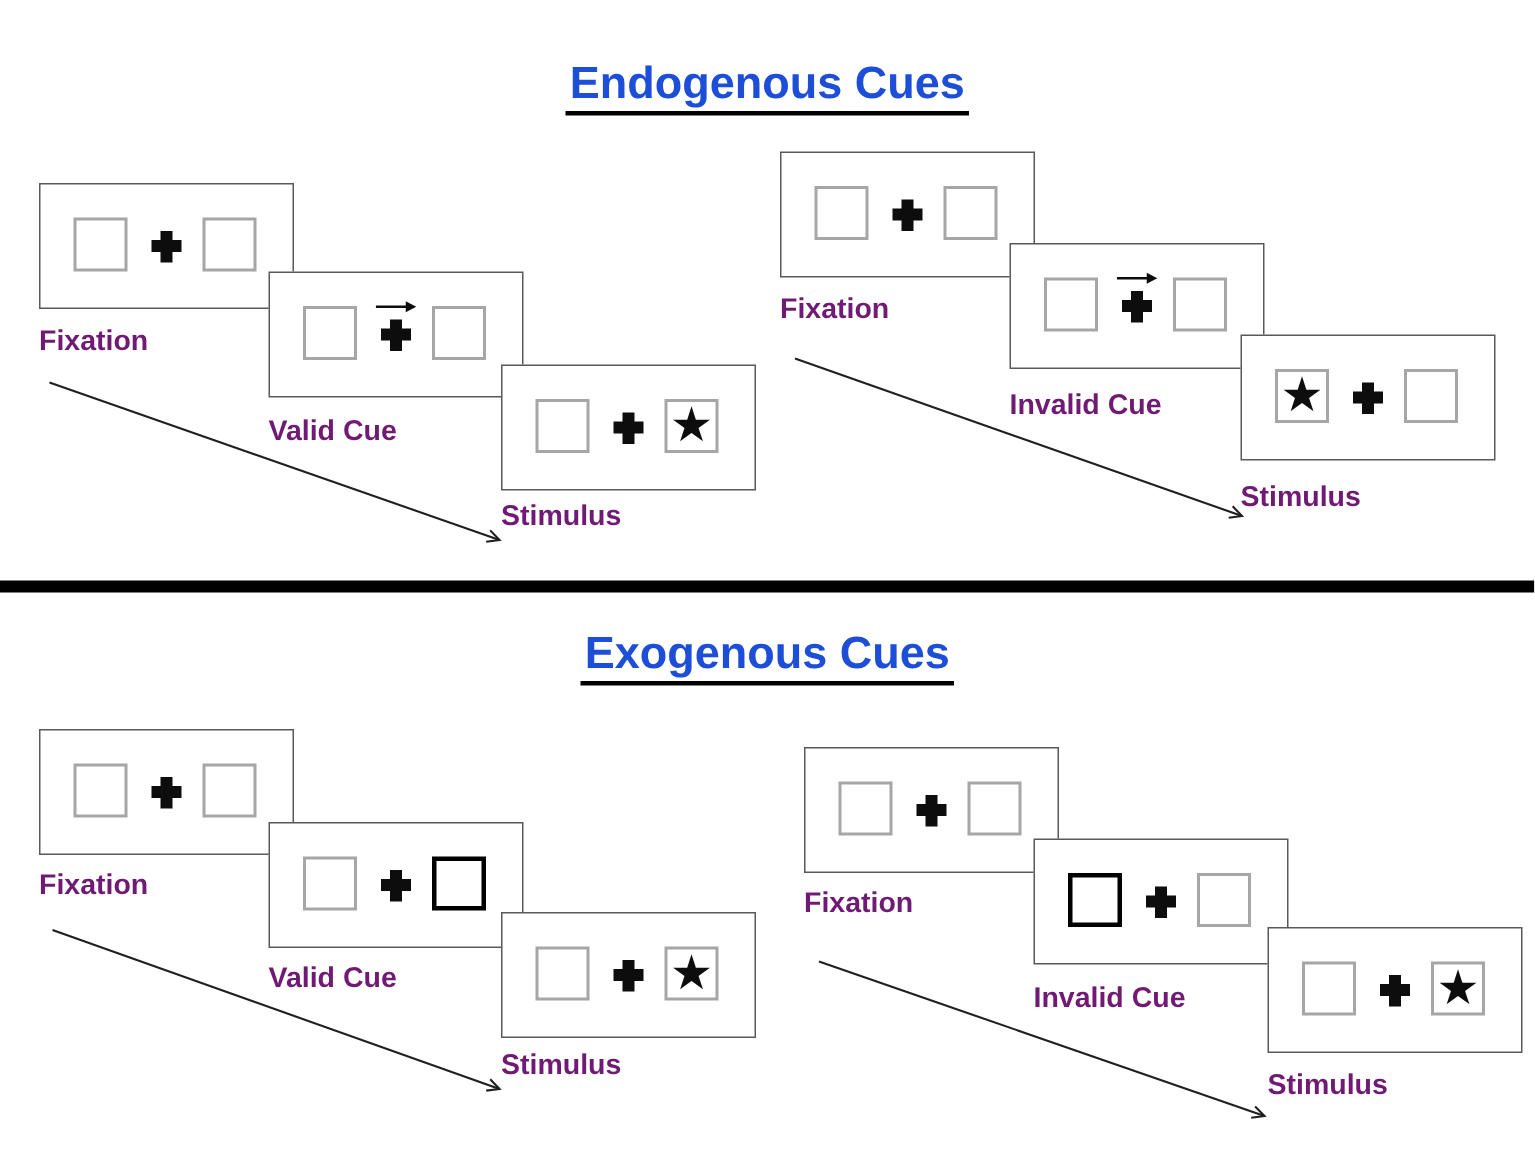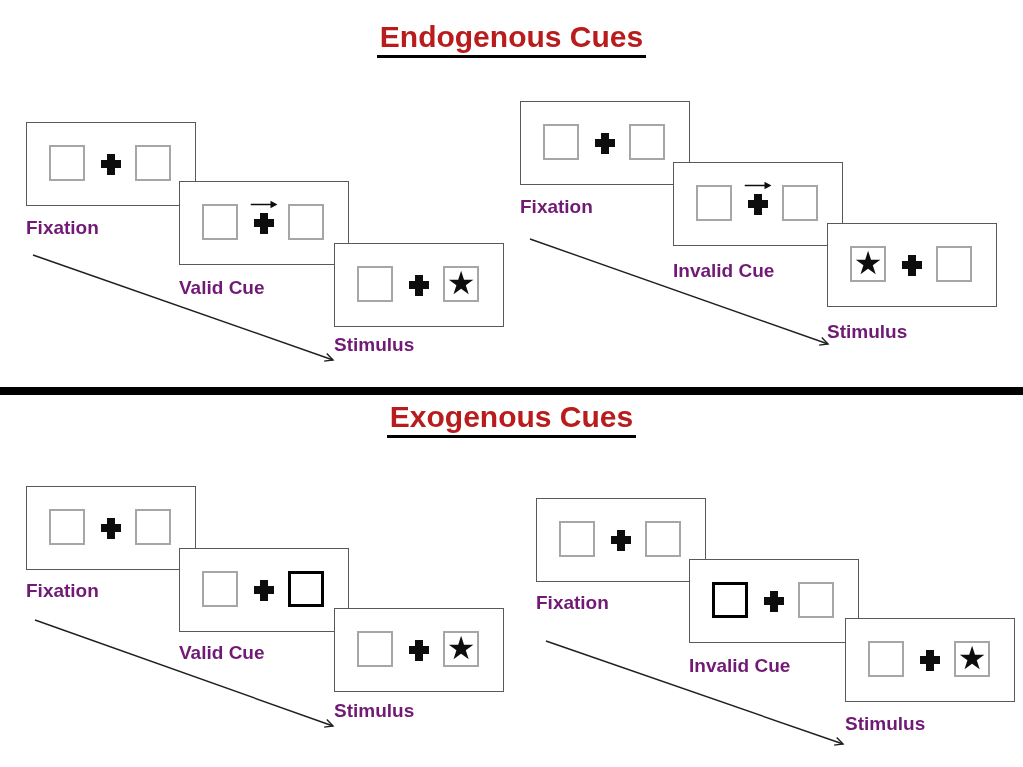--- a/index.html
+++ b/index.html
@@ -7,21 +7,22 @@
     position:relative;
     width:1023px;height:767px;
     background:#ffffff;
     overflow:hidden;
     font-family:"Liberation Sans",sans-serif;
   }
   .title{
     position:absolute;left:0;width:100%;
     text-align:center;
     font-weight:bold;font-size:30px;line-height:34px;
-    color:#b91c1c;
+    color:#1d4ed8;
+    margin-top:19px;
   }
   .title span{
     display:inline-block;
     border-bottom:3px solid #000;
     padding:0 3px 1px 3px;
   }
   .divider{
     position:absolute;left:0;top:387px;
     width:1023px;height:8px;background:#000;
   }

